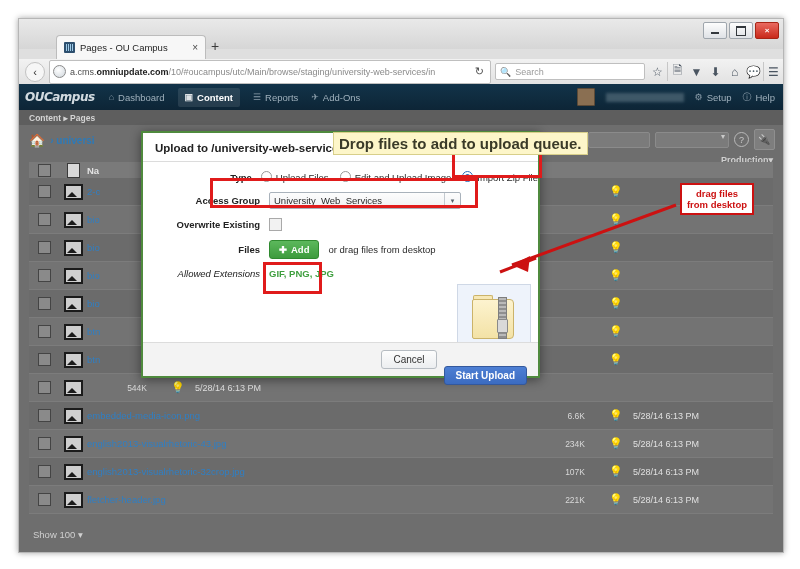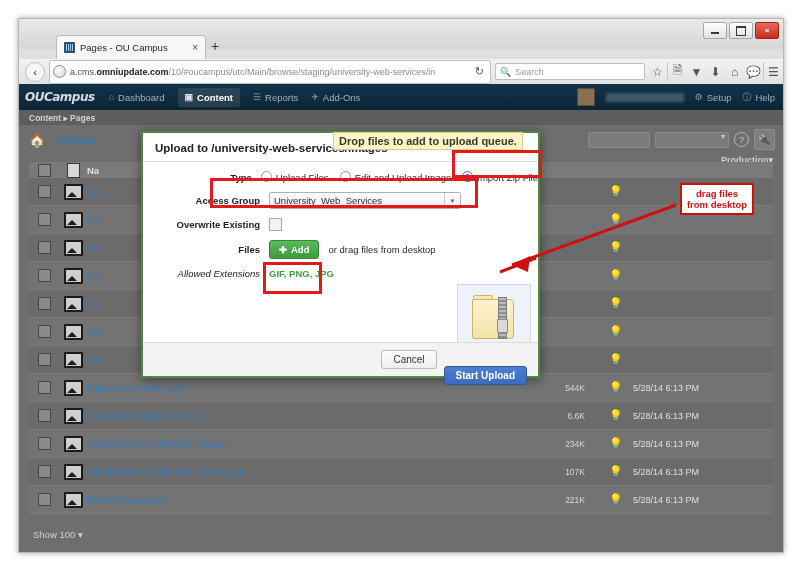--- a/index.html
+++ b/index.html
@@ -164,21 +164,21 @@
     display:flex;align-items:center;justify-content:flex-end;gap:7px;padding-right:11px;box-sizing:border-box;
   }
   .btn-cancel{background:linear-gradient(#fdfdfd,#eceef0);border:1px solid #b6bcc2;border-radius:3px;
     font-size:10px;color:#333;padding:3px 11px;}
   .btn-primary{background:linear-gradient(#4d7fd4,#3b6bc0);border:1px solid #33589c;border-radius:3px;
     font-size:10px;color:#fff;font-weight:bold;padding:3px 11px;margin-top:32px;}
 
   
   .droptip{
     position:absolute;left:190px;top:-1px;background:#fdf6c9;border:1px solid #d8cf8a;
-    font-size:11px;font-weight:bold;color:#3a3a28;padding:2px 5px;white-space:nowrap;z-index:40;
+    font-size:15px;font-weight:bold;color:#3a3a28;padding:2px 5px;white-space:nowrap;z-index:40;
   }
 
   
   .ghost{position:absolute;left:314px;top:122px;width:72px;height:64px;background:#eef3fb;
     border:1px solid #cfd8e6;display:flex;align-items:center;justify-content:center;}
   .zipfolder{position:relative;width:44px;height:44px;}
   .zipfolder .fbody{position:absolute;left:0;top:4px;width:40px;height:38px;background:linear-gradient(#fdf3cf,#f3e2a6);
     border:1px solid #cbb36a;border-radius:2px 4px 4px 2px;}
   .zipfolder .ftab{position:absolute;left:1px;top:0px;width:18px;height:6px;background:#f7e8b5;border:1px solid #cbb36a;border-bottom:none;border-radius:2px 2px 0 0;}
   .zipfolder .zip{position:absolute;left:26px;top:2px;width:7px;height:40px;
@@ -391,21 +391,20 @@
               <span class="c-bulb">💡</span>
               <span class="c-date"></span>
             </div>
             <div class="frow">
               <span class="c-chk">
                 <span class="chkbox"></span>
               </span>
               <span class="c-ico">
                 <span class="imgico"></span>
               </span>
-              <span class="c-name">bursar-screen-shot.png</span>
               <span class="c-size">544K</span>
               <span class="c-bulb">💡</span>
               <span class="c-date">5/28/14 6:13 PM</span>
             </div>
             <div class="frow">
               <span class="c-chk">
                 <span class="chkbox"></span>
               </span>
               <span class="c-ico">
                 <span class="imgico"></span>

